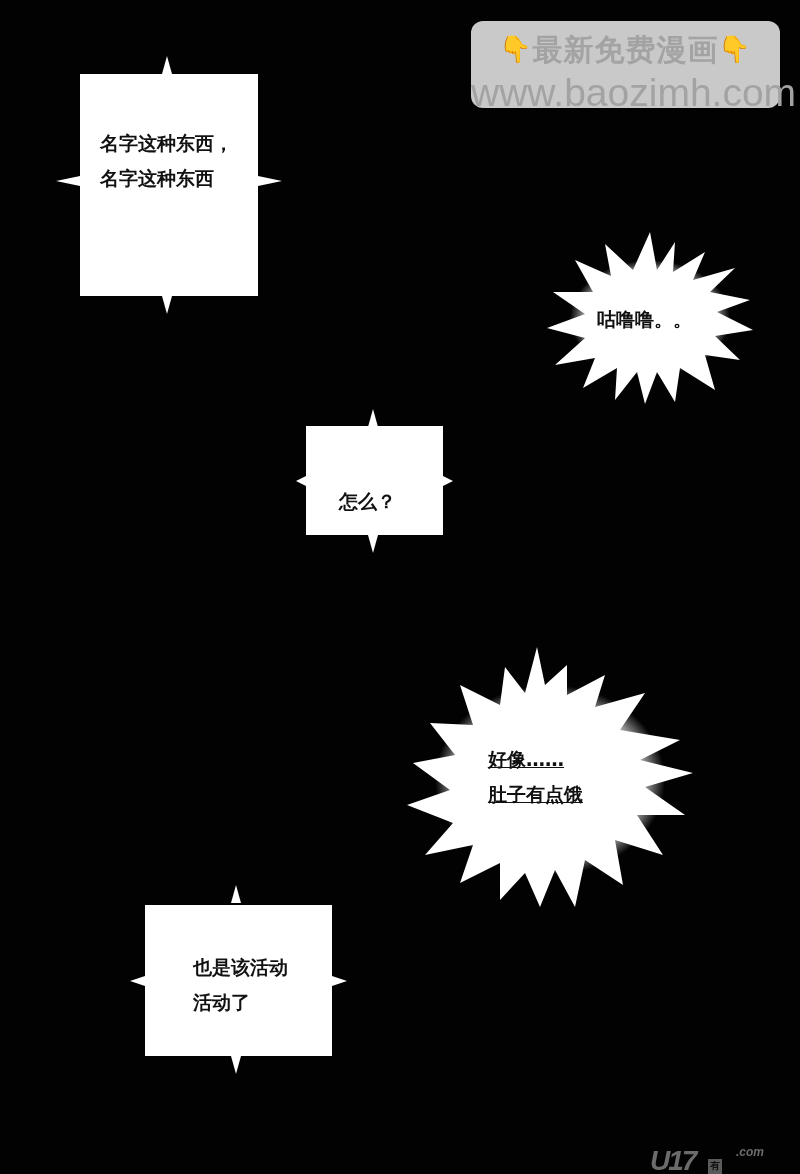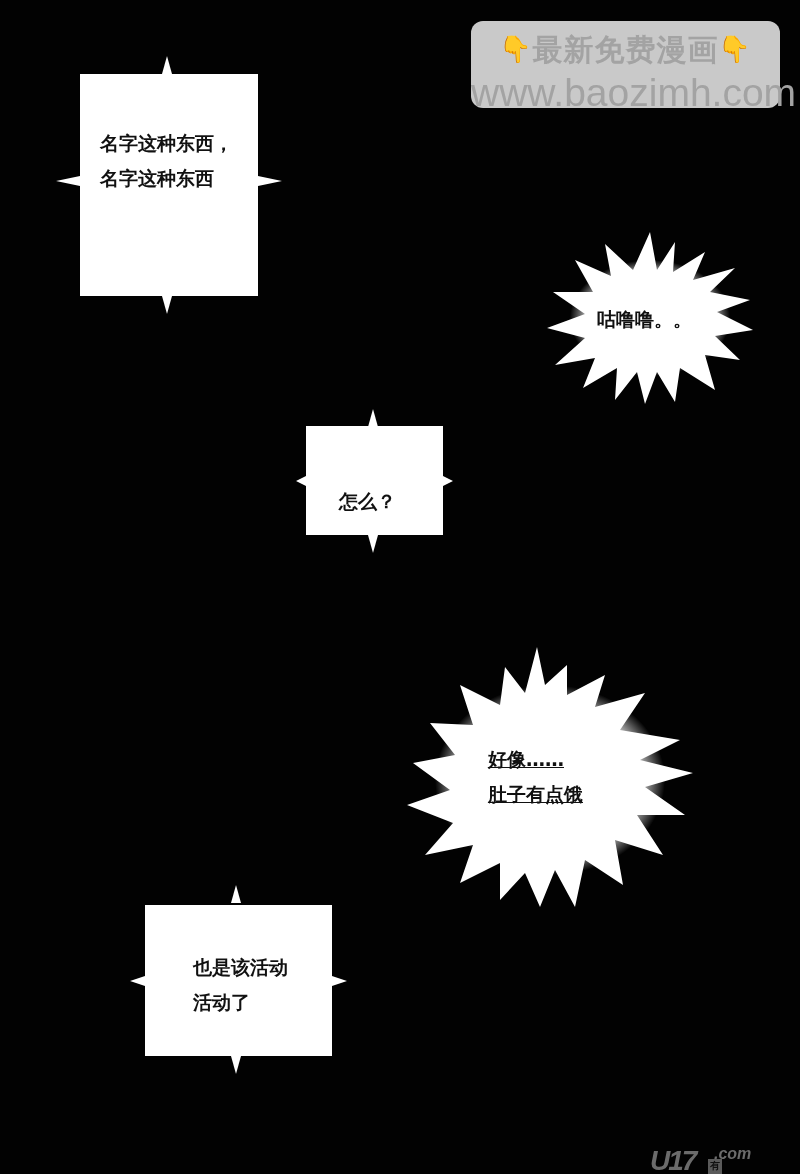--- a/index.html
+++ b/index.html
@@ -31,21 +31,21 @@
     .txt { position: absolute; color: #111; font-weight: bold; font-size: 19px;
            line-height: 35px; white-space: nowrap; }
 
     
     .burst { position: absolute; }
     .burst svg { position: absolute; left: 0; top: 0; }
 
     .logo { position: absolute; left: 650px; top: 1145px; color: #6b6b6b;
             font-family: "Liberation Sans", sans-serif; font-weight: bold; font-style: italic; }
     .logo .big { font-size: 28px; letter-spacing: -2px; }
-    .logo .com { font-size: 16px; position: absolute; left: 64px; top: 0; }
+    .logo .com { font-size: 12px; position: absolute; left: 86px; top: 0; }
     .logo .small { font-size: 10px; position: absolute; left: 58px; top: 14px;
                    background: #5a5a5a; color: #111; padding: 0 2px; font-style: normal; }
   </style>
 </head>
 <body>
 
 <div class="page">
 
   <div class="banner">
     <div class="l1">

